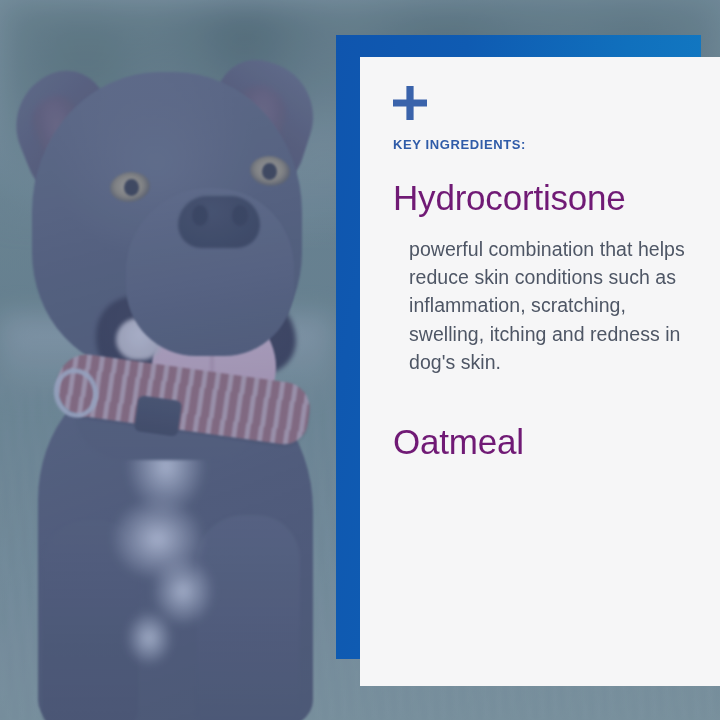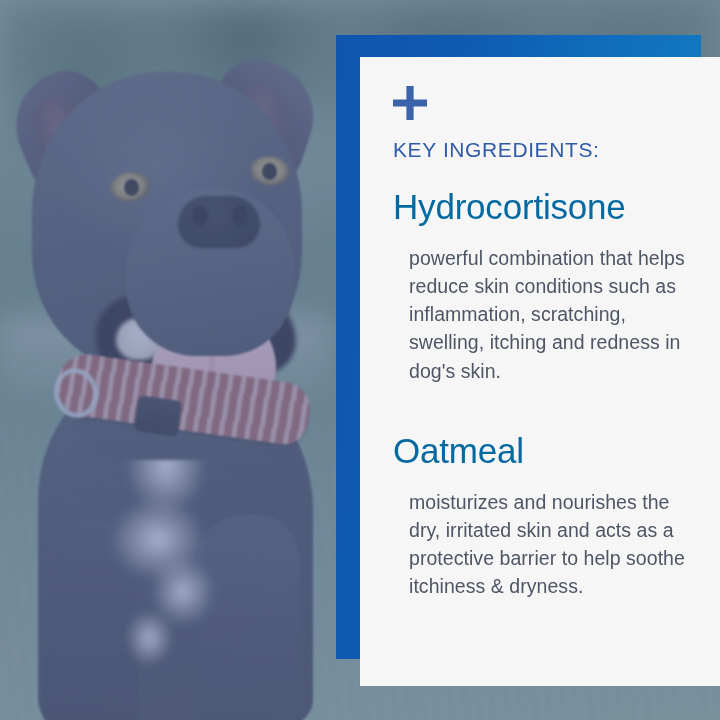--- a/index.html
+++ b/index.html
@@ -274,31 +274,31 @@
   .card-inner {
     position: absolute;
     left: 33px; top: 29px;
     right: 18px;
   }
 
   
   .plus-icon { display: block; width: 34px; height: 34px; margin-bottom: 18px; }
 
   .kicker {
-    font-size: 21px;
-    font-weight: normal;
+    font-size: 13px;
+    font-weight: bold;
     letter-spacing: 0.6px;
     color: #2f5ba8;
     margin: 0 0 26px 0;
     line-height: 1.1;
   }
   .ingredient-title {
     font-size: 35px;
     font-weight: normal;
-    color: #0369a1;
+    color: #701a75;
     line-height: 1.16;
     margin: 0 0 10px 0;
     letter-spacing: -0.2px;
   }
   .ingredient-body {
     font-size: 19.5px;
     color: #4e5665;
     line-height: 1.45;
     margin: 16px;
     letter-spacing: 0.05px;
@@ -361,18 +361,17 @@
       <p class="kicker">KEY INGREDIENTS:</p>
 
       <h2 class="ingredient-title"><span>Hydrocortisone</span><br></h2>
 
       <p class="ingredient-body">powerful combination that helps reduce skin conditions such as inflammation, scratching, swelling, itching and redness in dog's skin.</p>
 
       <div class="block-gap"></div>
 
       <h2 class="ingredient-title oat-title">Oatmeal</h2>
 
-      <p class="ingredient-body">moisturizes and nourishes the dry, irritated skin and acts as a protective barrier to help soothe itchiness &amp; dryness.</p>
 
     </div>
   </div>
 
 </div>
 
 </body></html>

